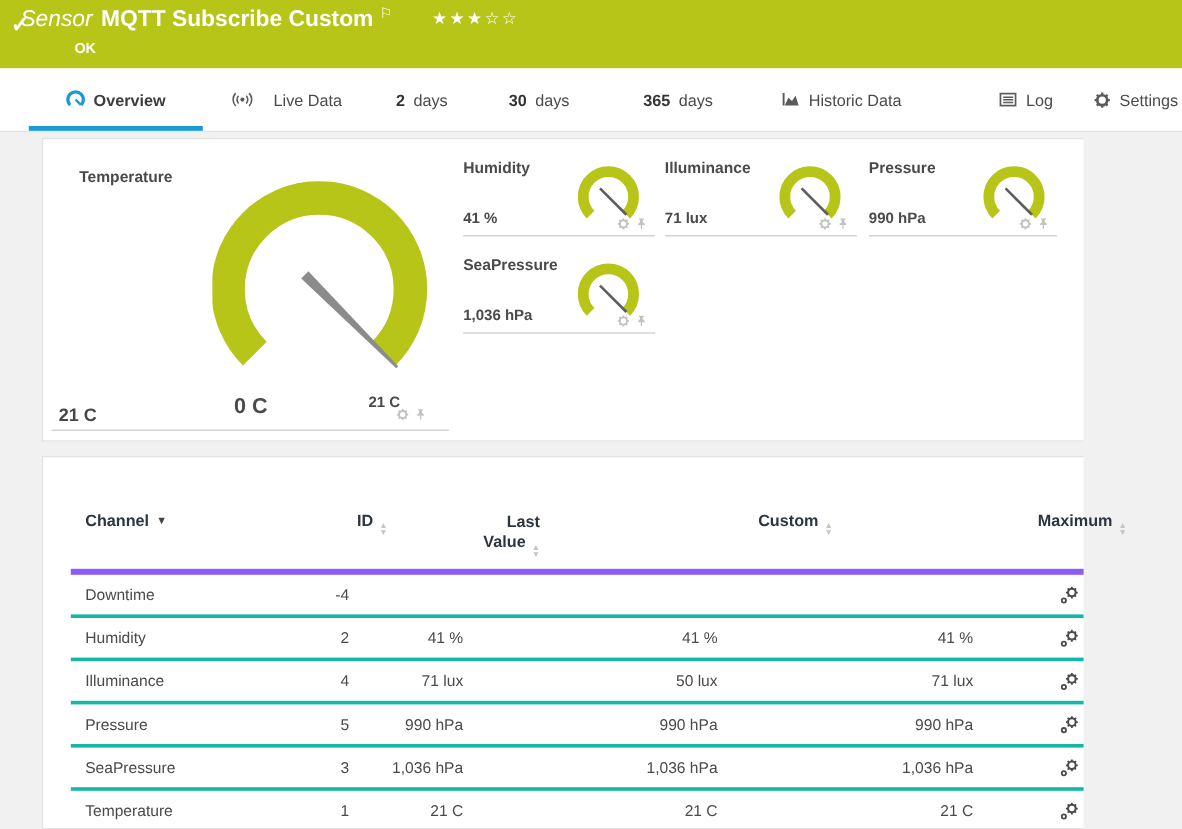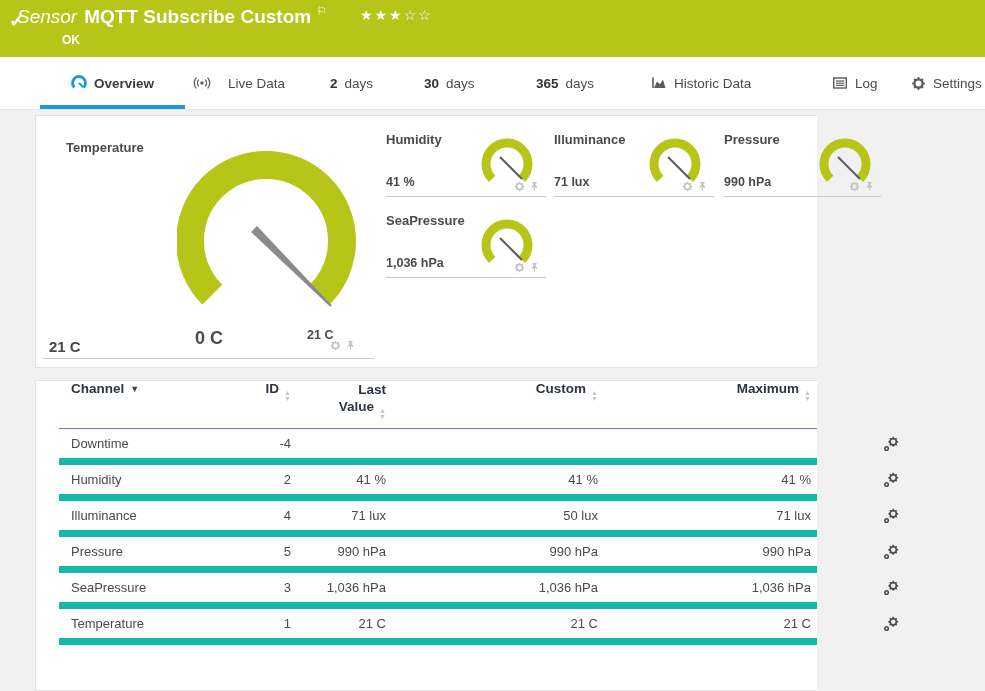--- a/index.html
+++ b/index.html
@@ -22,21 +22,21 @@
   
   .tabbar { position:absolute; top:57px; left:0; width:985px; height:53px; background:#fff; border-bottom:1px solid #e3e3e3; }
   .tab { position:absolute; top:0; height:52px; display:flex; align-items:center; gap:7px;
          font-size:13.5px; color:#4a4a4a; cursor:pointer; white-space:nowrap; }
   .tab svg { color:#5a5a5a; }
   .tab .num { font-weight:bold; color:#333; }
   .tab.active { font-weight:bold; color:#3c3c3c; justify-content:center; }
   .tab.active svg { color:#1b9ad4; }
   .tab.active::after { content:""; position:absolute; left:0; right:0; bottom:0; height:4px; background:#1b9ad4; }
   
-  .card { position:absolute; left:35px; width:782px; background:#fff; border:1px solid #e2e2e2; border-right:none; }
+  .card { position:absolute; left:35px; width:868px; background:#fff; border:1px solid #e2e2e2; border-right:none; }
   #card-gauges { top:115px; height:253px; }
   #card-table  { top:380px; height:311px; }
   .panel-label { position:absolute; font-size:13px; font-weight:bold; color:#4a4a4a; }
   .panel-icons { position:absolute; display:flex; gap:4px; color:#c2c2c2; align-items:center; }
   
   .panel-temp { position:absolute; left:7px; top:10px; width:331px; height:233px; border-bottom:1px solid #c9c9c9; }
   .panel-temp .panel-label { left:23px; top:14px; }
   .gauge-big { position:absolute; left:134px; top:25px; }
   .g-min  { position:absolute; left:152px; top:202px; font-size:18px; font-weight:bold; color:#4a4a4a; }
   .g-max  { position:absolute; left:264px; top:202px; font-size:12.5px; font-weight:bold; color:#4a4a4a; }
@@ -50,26 +50,26 @@
   .mini .panel-icons { right:6px; bottom:4px; }
   #panel-humidity   { left:350px; }
   #panel-illuminance{ left:518px; }
   #panel-pressure   { left:688px; width:157px; }
   #panel-pressure .gauge-mini { right:10px; }
   #panel-seapressure{ left:350px; top:89px; }
   
   .tbl { margin-left:23px; font-size:13px; }
   .tbl-head {
     display:grid; grid-template-columns:162px 70px 95px 212px 213px 160px;
-    padding-bottom:10px; border-bottom:1px solid #8b5cf6;
-    font-weight:bold; color:#2c3540; font-size:13.5px; align-items:start;
+    padding-top:45px; padding-bottom:10px; border-bottom:5px solid #8b5cf6;
+    font-weight:bold; color:#2c3540; font-size:13.5px; align-items:start;gap:32px;
   }
   .tbl-row {
     display:grid; grid-template-columns:162px 70px 95px 212px 213px 160px;
-    height:36px; align-items:center; border-bottom:7px solid #14b8a6; cursor:pointer;
+    height:36px; align-items:center; border-bottom:3px solid #14b8a6; cursor:pointer;
   }
   .c-channel { padding-left:12px; text-align:left; }
   .c-right   { text-align:right; }
   .c-gear    { display:flex; justify-content:center; color:#4c4c4c; }
   .h-last { text-align:right; line-height:17px; }
   .caret-down { font-size:9px; color:#444; margin-left:6px; position:relative; top:-1px; }
   .updown { display:inline-flex; flex-direction:column; margin-left:5px; color:#c4c4c4;
             font-size:7px; line-height:6px; position:relative; top:2px; }
   .svgdefs { position:absolute; width:0; height:0; }
 </style>
@@ -125,21 +125,21 @@
 <div class="header">
   <span class="hdr-check">✓</span>
   <div class="hdr-line">
     <span class="hdr-kind">Sensor</span><span class="hdr-title">MQTT Subscribe Custom</span><span class="hdr-flag">⚐</span>
   </div>
   <span class="hdr-stars">★★★☆☆</span>
   <span class="hdr-status">OK</span>
 </div>
 
 <div class="tabbar">
-  <div class="tab active" style="left:40px; width:145px;">
+  <div class="tab active" style="left:24px; width:145px;">
     <svg width="16" height="16">
         <use href="#sym-gaugeicon"></use>
       </svg>
     <span>Overview</span>
   </div>
   <div class="tab" style="left:192px;gap:16px;">
     <svg width="20" height="14">
         <use href="#sym-broadcast"></use>
       </svg>
     <span>Live Data</span>

